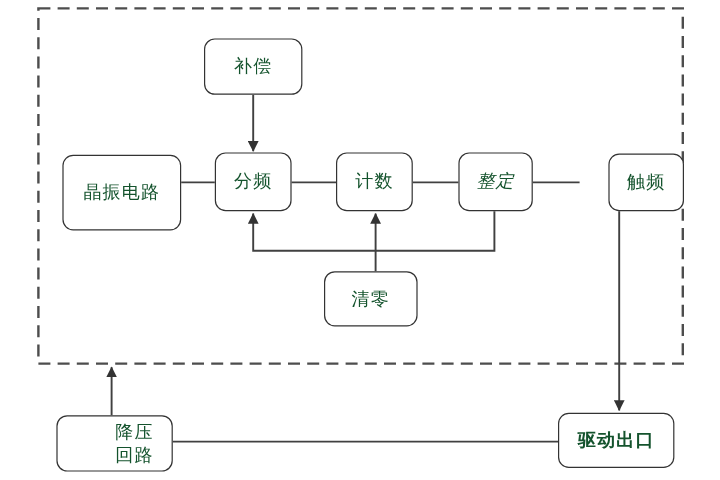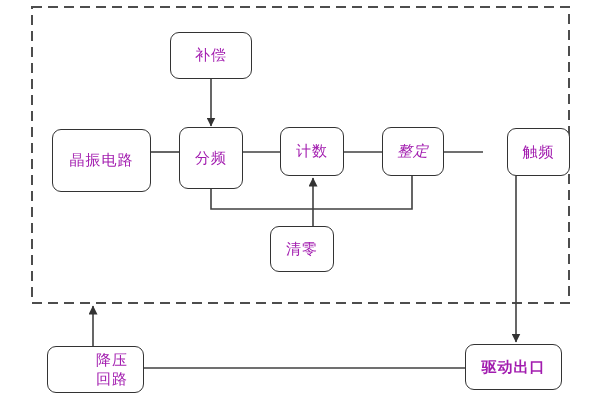--- a/index.html
+++ b/index.html
@@ -26,33 +26,33 @@
   }
   .node {
     position: absolute;
     box-sizing: border-box;
     background: #ffffff;
     border: 1.6px solid #333333;
     border-radius: 9px;
     display: flex;
     align-items: center;
     justify-content: center;
-    color: #a21caf;
+    color: #14532d;
     font-size: 15px;
     letter-spacing: 1px;
     z-index: 2;
   }
   
   .n-compensation { left: 170px; top: 32px;  width: 82px; height: 47px; }
   .n-crystal      { left: 52px;  top: 129px; width: 99px; height: 63px; }
-  .n-divider      { left: 179px; top: 127px; width: 64px; height: 62px; }
+  .n-divider      { left: 179px; top: 127px; width: 64px; height: 49px; }
   .n-counter      { left: 280px; top: 127px; width: 64px; height: 49px; }
   .n-setting      { left: 382px; top: 127px; width: 62px; height: 49px; font-style: italic; }
   .n-trigger      { left: 507px; top: 128px; width: 63px; height: 48px; }
-  .n-clear        { left: 270px; top: 226px; width: 64px; height: 46px; }
+  .n-clear        { left: 270px; top: 226px; width: 78px; height: 46px; }
   .n-stepdown     { left: 47px;  top: 346px; width: 97px; height: 47px; padding-left: 48px; }
   .n-drive        { left: 465px; top: 344px; width: 97px; height: 46px; font-weight: bold; }
 </style>
 </head>
 <body>
 
 <div class="stage">
 
   <svg class="wires" viewBox="0 0 600 400" xmlns="http://www.w3.org/2000/svg">
     <defs>

